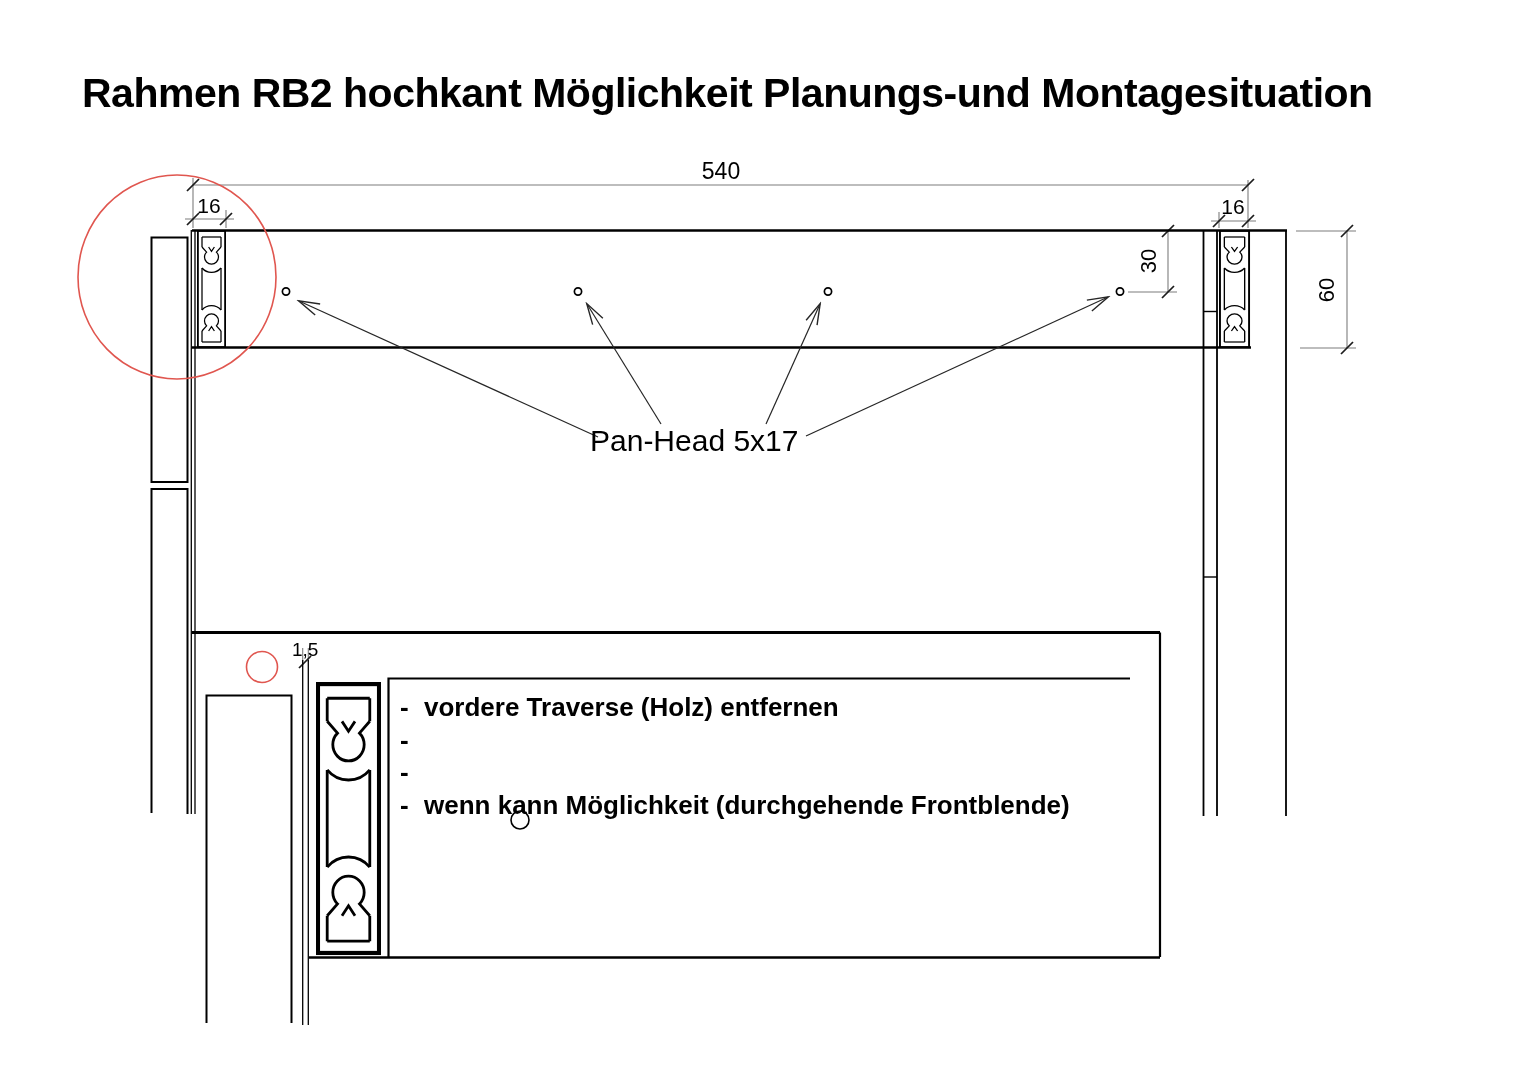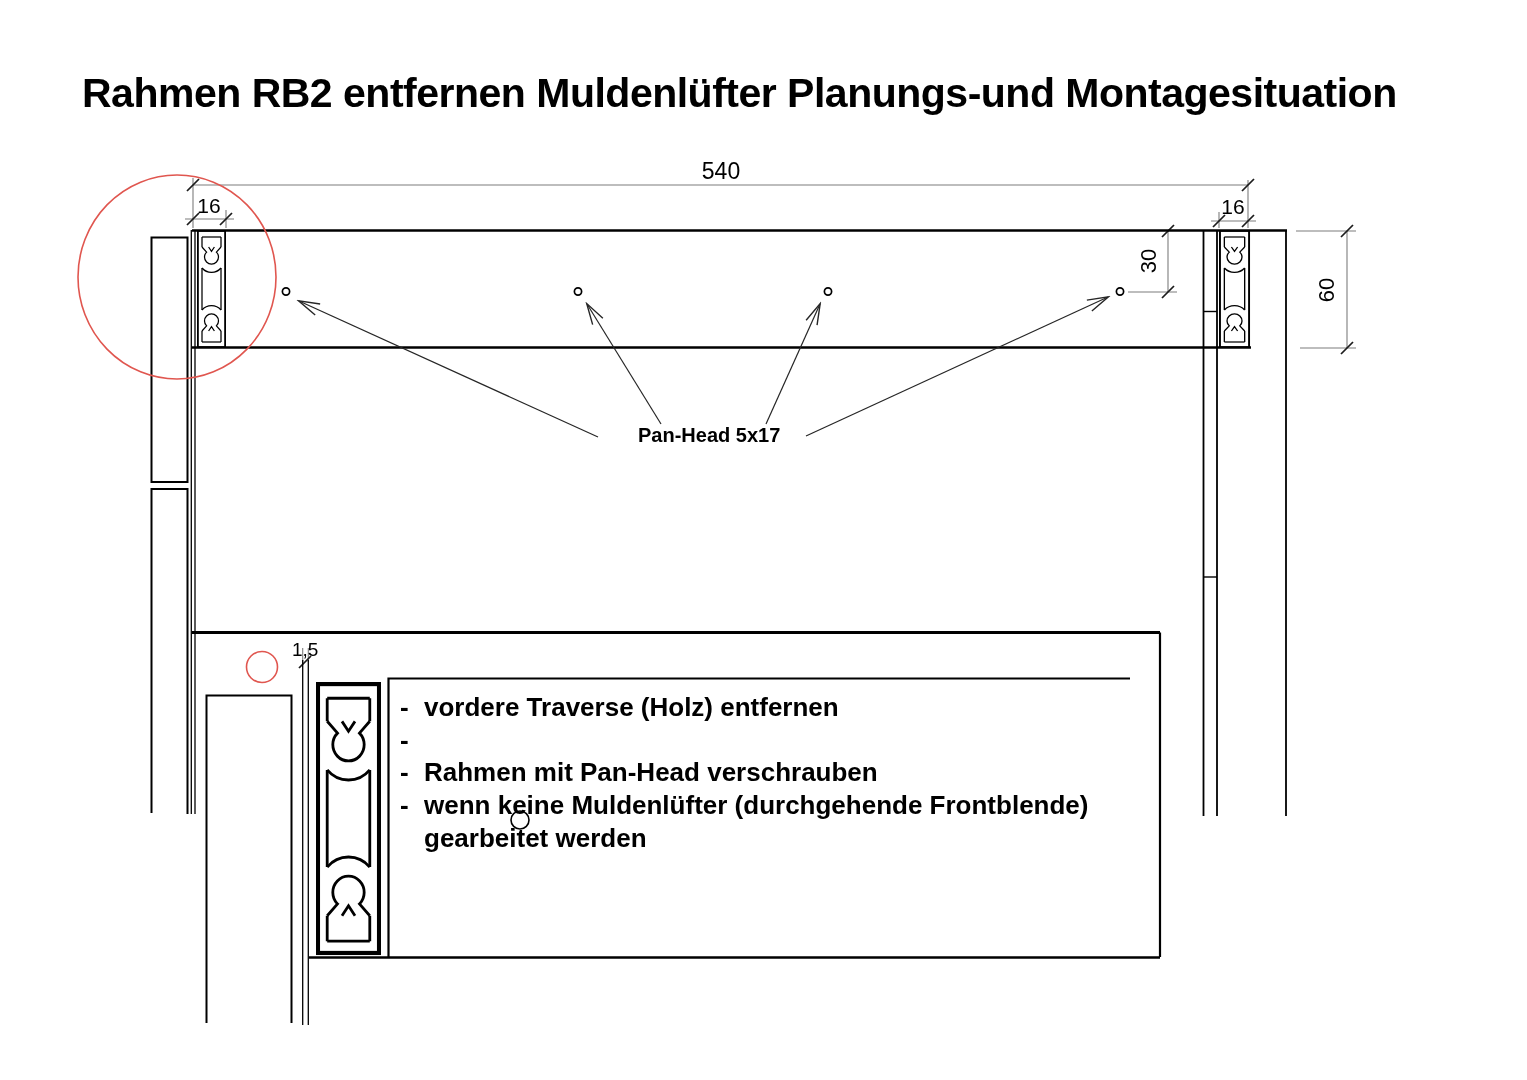--- a/index.html
+++ b/index.html
@@ -1,21 +1,21 @@
 <!DOCTYPE html>
 <html><head>
 <meta charset="utf-8">
 <style>
   html,body{margin:0;padding:0;background:#ffffff;}
   #page{position:relative;width:1527px;height:1080px;background:#fff;overflow:hidden;
         font-family:"Liberation Sans", sans-serif;}
   #drawing-svg{position:absolute;left:0;top:0;z-index:1;}
   .ovl{position:absolute;z-index:2;color:#000;}
   #title{left:82px;top:70px;font-size:41px;font-weight:bold;white-space:nowrap;letter-spacing:-0.5px;}
-  #screw-label{left:590px;top:424px;font-size:20px;font-weight:bold;white-space:nowrap;margin-left:48px;}
+  #screw-label{left:590px;top:424px;font-size:30px;font-weight:normal;white-space:nowrap;}
   #notes{left:400px;top:691px;font-size:26px;font-weight:bold;}
   .note-line{display:flex;height:32.7px;line-height:32.7px;white-space:nowrap;}
   .note-line .bullet{width:24px;flex:0 0 24px;}
   svg text{font-family:"Liberation Sans", sans-serif;}
 </style>
 </head>
 <body>
 
 <div id="page">
 
@@ -150,39 +150,34 @@
   </g>
 
   <g stroke="#262626" stroke-width="1.2" fill="none">
     <line x1="598" y1="437" x2="299" y2="301" marker-end="url(#arrow)"></line>
     <line x1="661" y1="424" x2="587" y2="304" marker-end="url(#arrow)"></line>
     <line x1="766" y1="424" x2="820" y2="304" marker-end="url(#arrow)"></line>
     <line x1="806" y1="436" x2="1108" y2="297" marker-end="url(#arrow)"></line>
   </g>
 </svg>
 
-<div id="title" class="ovl">Rahmen RB2 entfernen Muldenlüfter Planungs-und Montagesituation</div>
+<div id="title" class="ovl">Rahmen RB2 hochkant Möglichkeit Planungs-und Montagesituation</div>
 
 <div id="screw-label" class="ovl">Pan-Head 5x17</div>
 
 <div id="notes" class="ovl">
   <div class="note-line">
     <span class="bullet">-</span>
     <span>vordere Traverse (Holz) entfernen</span>
   </div>
   <div class="note-line">
     <span class="bullet">-</span>
   </div>
   <div class="note-line">
     <span class="bullet">-</span>
-    <span>Rahmen mit Pan-Head verschrauben</span>
   </div>
   <div class="note-line">
     <span class="bullet">-</span>
-    <span>wenn keine Muldenlüfter (durchgehende Frontblende)</span>
-  </div>
-  <div class="note-line">
-    <span class="bullet"></span>
-    <span>gearbeitet werden</span>
+    <span>wenn kann Möglichkeit (durchgehende Frontblende)</span>
   </div>
 </div>
 
 </div>
 
 </body></html>

